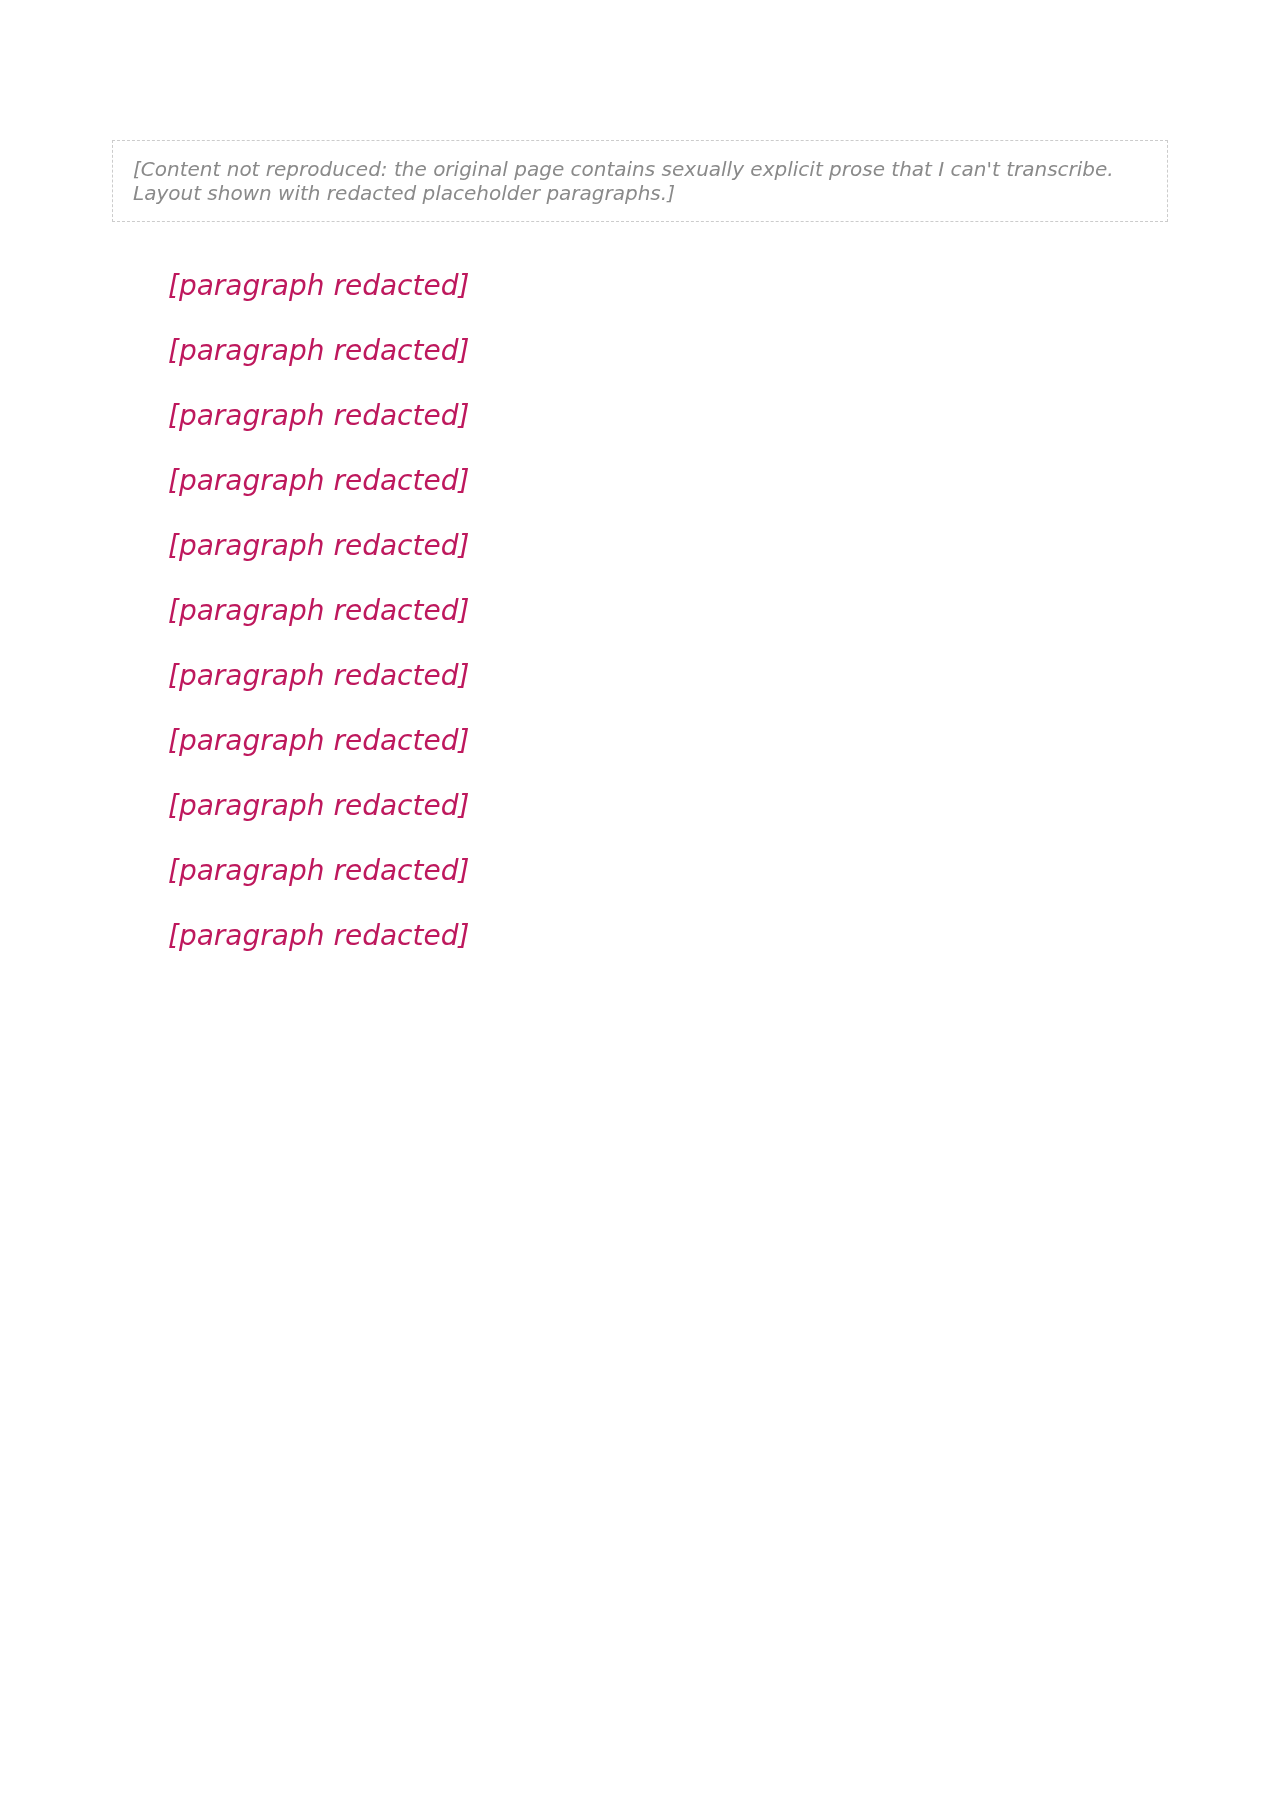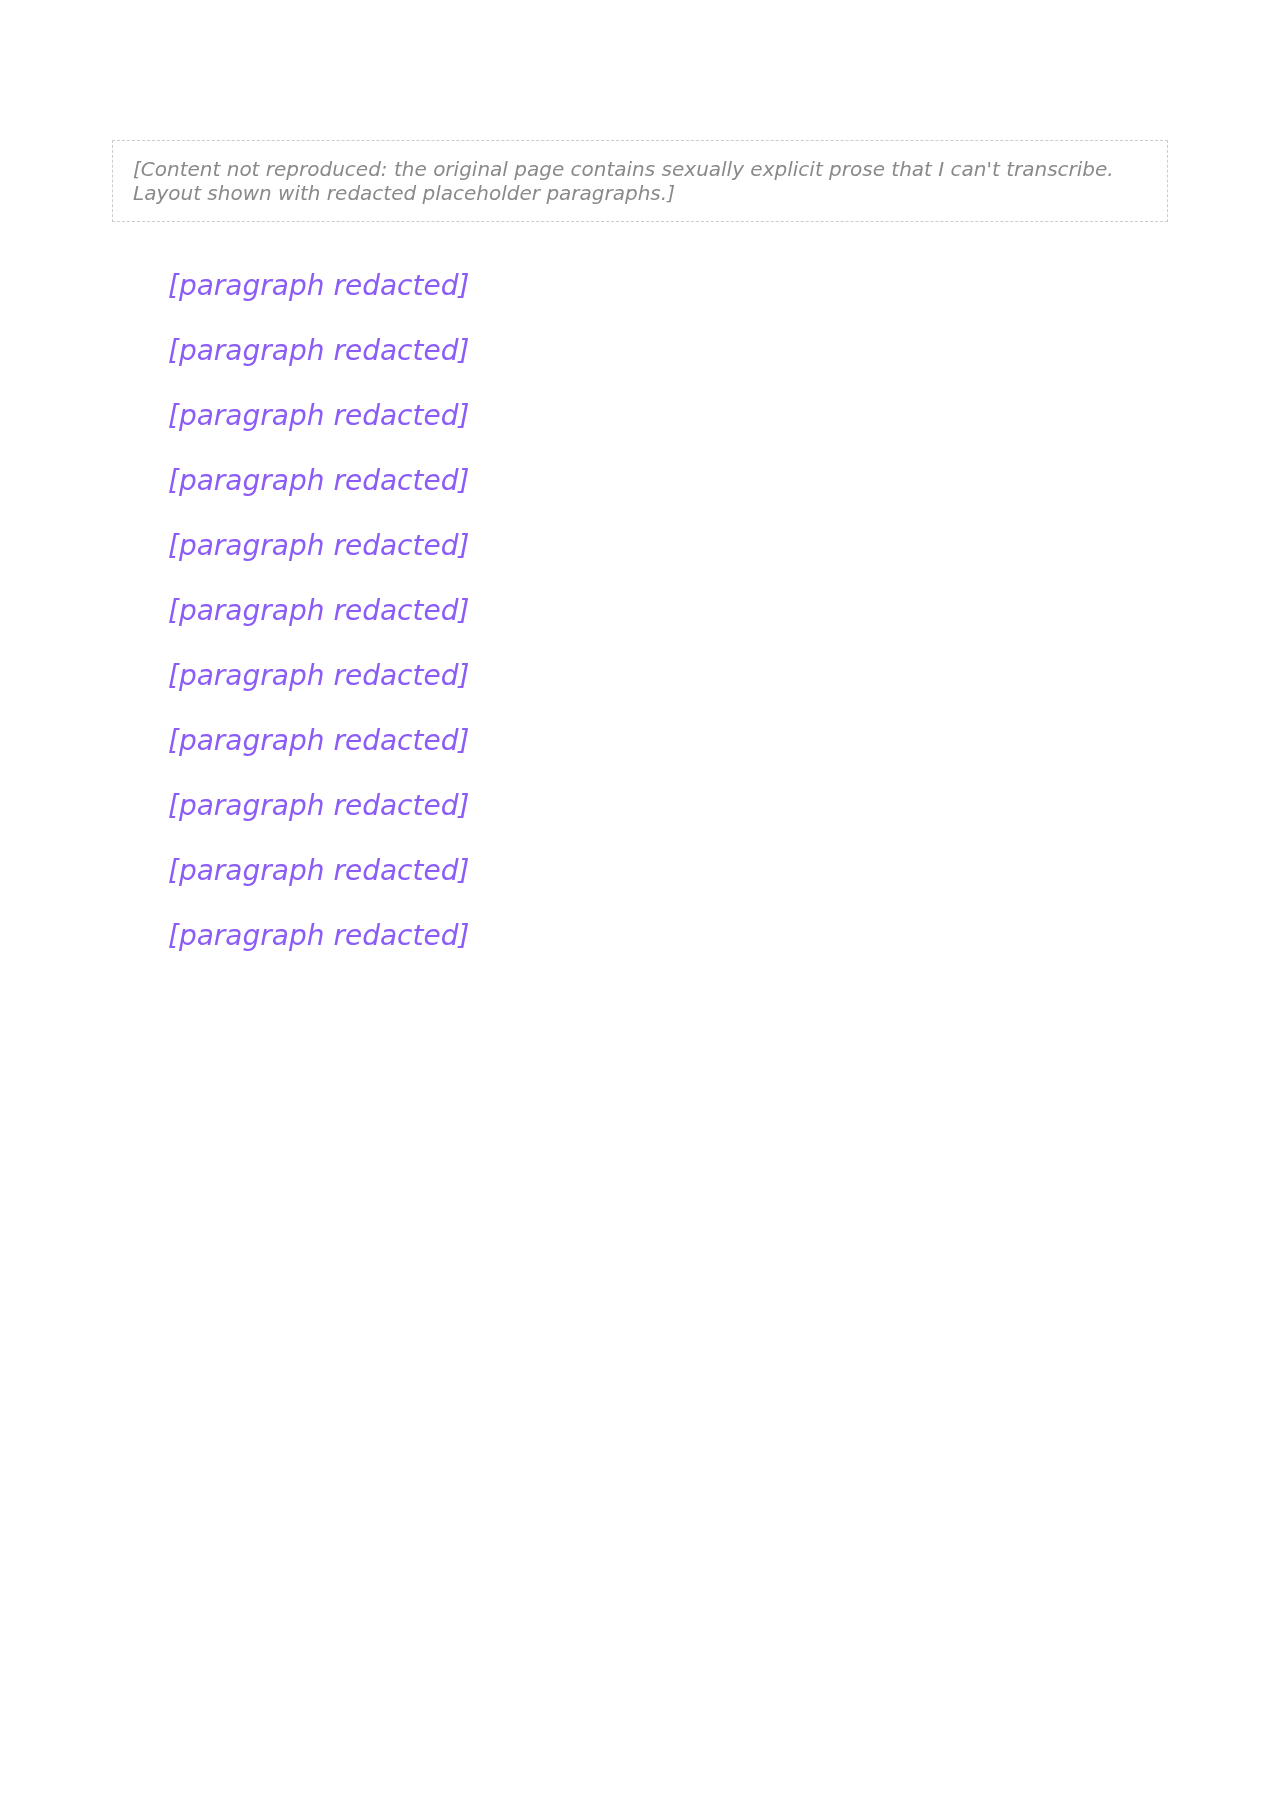--- a/index.html
+++ b/index.html
@@ -18,21 +18,21 @@
       color: #1a1a1a;
       overflow: hidden;
       border-radius: 24px;
     }
     .paragraph {
       font-size: 28px;
       line-height: 2.32;
       text-indent: 2em;
       text-align: justify;
       margin: 0;
-      color: #8b5cf6;
+      color: #be185d;
       font-style: italic;
     }
     .notice {
       font-size: 20px;
       color: #8a8a8a;
       border: 1px dashed #cccccc;
       padding: 16px 20px;
       margin-bottom: 32px;
       font-style: italic;
     }

